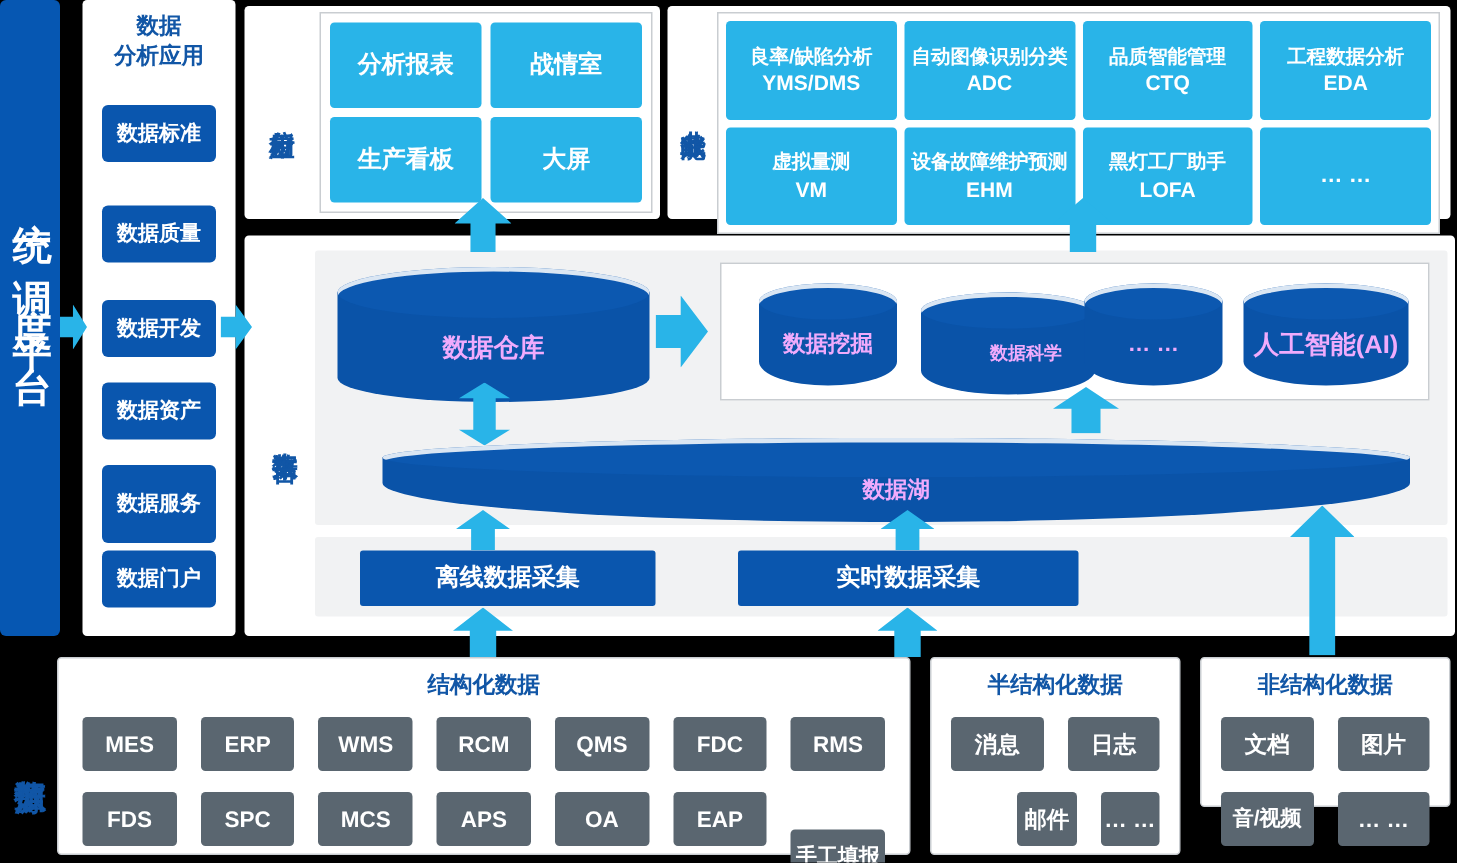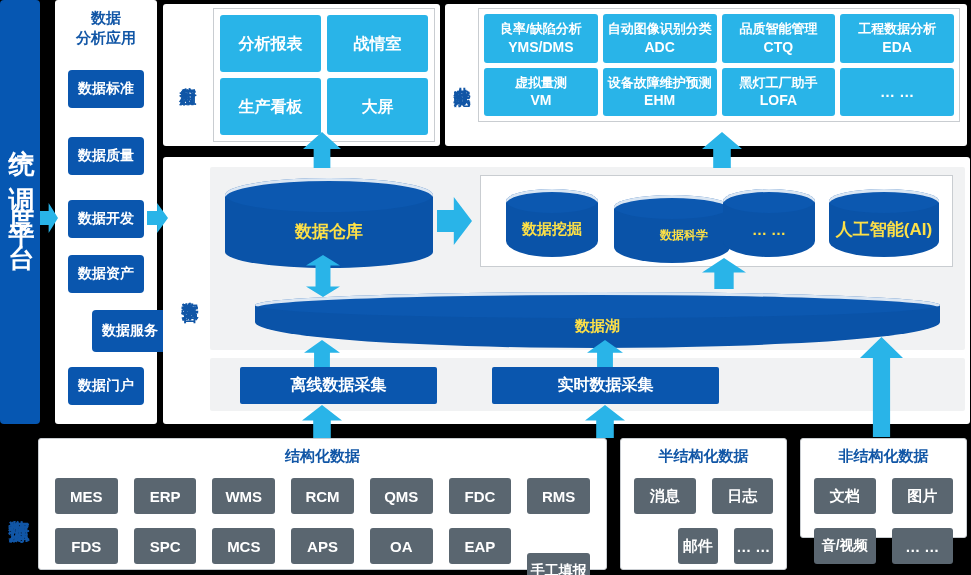--- a/index.html
+++ b/index.html
@@ -32,21 +32,21 @@
   .gray-zone{background:#f1f2f3;border-radius:2px;}
   .arrow{background:#29b4e8;}
   .ar-right{clip-path:polygon(0 27%,48% 27%,48% 0,100% 50%,48% 100%,48% 73%,0 73%);}
   .ar-up{clip-path:polygon(50% 0,100% 47%,72% 47%,72% 100%,28% 100%,28% 47%,0 47%);}
   .ar-updown{clip-path:polygon(50% 0,100% 25%,72% 25%,72% 75%,100% 75%,50% 100%,0 75%,28% 75%,28% 25%,0 25%);}
   .ar-long{clip-path:polygon(50% 0,100% 21%,70% 21%,70% 100%,30% 100%,30% 21%,0 21%);}
   .cyl{
     position:absolute;background:#0a53a8;
     border-radius:0 0 50% 50% / 0 0 16px 16px;
     display:flex;align-items:center;justify-content:center;
-    color:#fde047;font-weight:bold;
+    color:#f0abfc;font-weight:bold;
   }
   .cyl::before{
     content:"";position:absolute;left:0;right:0;border-radius:50%;
     background:#0c58b0;box-shadow:inset 0 3px 0 rgba(255,255,255,0.85);
   }
   .cyl>span{position:relative;z-index:1;}
   .cyl-wh::before{top:-17px;height:34px;}
   .cyl-sm::before{top:-12px;height:24px;}
   .cyl-lake{border-radius:0 0 50% 50% / 0 0 26px 26px;}
   .cyl-lake::before{top:-13px;height:26px;}
@@ -67,21 +67,21 @@
 
 <div class="abs panel" style="left:55px;top:0;width:102px;height:424px;">
   <div class="p-title" style="line-height:1.35;">
     <div>数据</div>
     <div>分析应用</div>
   </div>
   <div class="abs btn-blue" style="left:13px;top:70px;width:76px;height:38px;">数据标准</div>
   <div class="abs btn-blue" style="left:13px;top:137px;width:76px;height:38px;">数据质量</div>
   <div class="abs btn-blue" style="left:13px;top:200px;width:76px;height:38px;">数据开发</div>
   <div class="abs btn-blue" style="left:13px;top:255px;width:76px;height:38px;">数据资产</div>
-  <div class="abs btn-blue" style="left:13px;top:310px;width:76px;height:42px;margin-left:24px;">数据服务</div>
+  <div class="abs btn-blue" style="left:13px;top:310px;width:76px;height:52px;">数据服务</div>
   <div class="abs btn-blue" style="left:13px;top:367px;width:76px;height:38px;">数据门户</div>
 </div>
 
 <div class="abs panel" style="left:163px;top:4px;width:277px;height:142px;">
   <div class="abs vwrap" style="left:12px;top:0;bottom:0;width:26px;">
     <div class="vlabel" style="font-size:17px;">分析应用</div>
   </div>
   <div class="abs box" style="left:50px;top:4px;width:222px;height:134px;">
     <div class="grid2">
       <div class="btn-cyan" style="font-size:16px;">
@@ -97,21 +97,21 @@
           <span>大屏</span>
         </div>
     </div>
   </div>
 </div>
 
 <div class="abs panel" style="left:445px;top:4px;width:522px;height:142px;">
   <div class="abs vwrap" style="left:4px;top:0;bottom:0;width:26px;">
     <div class="vlabel" style="font-size:17px;">业务赋能</div>
   </div>
-  <div class="abs box" style="left:33px;top:4px;width:482px;height:114px;">
+  <div class="abs box" style="left:33px;top:4px;width:482px;height:148px;">
     <div class="grid4">
       <div class="btn-cyan">
           <span class="b-name">良率/缺陷分析</span>
           <span class="b-code">YMS/DMS</span>
         </div>
       <div class="btn-cyan">
           <span class="b-name">自动图像识别分类</span>
           <span class="b-code">ADC</span>
         </div>
       <div class="btn-cyan">

